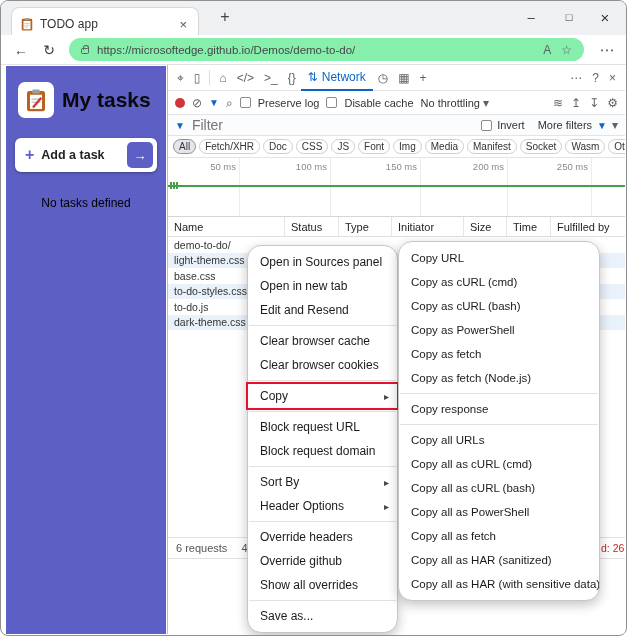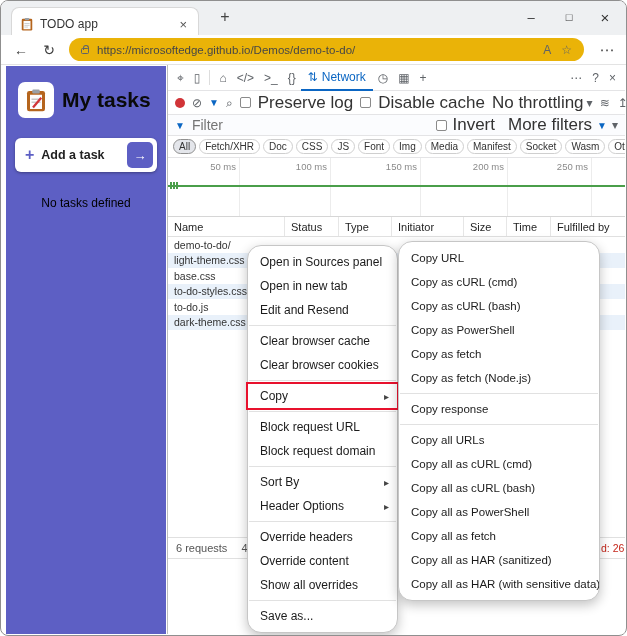--- a/index.html
+++ b/index.html
@@ -17,21 +17,21 @@
   .newtab { position: absolute; left: 212px; top: 7px; font-size: 16px; color: #444; width: 24px;
             height: 22px; text-align: center; }
   .wctl { position: absolute; top: 0; height: 32px; width: 38px; display: flex; align-items: center;
           justify-content: center; font-size: 13px; color: #333; }
   .wctl.min { right: 76px; } .wctl.max { right: 38px; font-size: 11px; } .wctl.cls { right: 2px; font-size: 15px; }
 
   
   .navbar { position: absolute; top: 34px; left: 0; right: 0; height: 30px; background: #fff;
             border-bottom: 1px solid #e3e3e3; display: flex; align-items: center; padding: 0 6px; }
   .nav-icon { width: 28px; text-align: center; color: #3b3b3b; font-size: 14px; }
-  .urlpill { flex: 1; height: 23px; margin: 0 10px 0 6px; background: #eab308; border-radius: 12px;
+  .urlpill { flex: 1; height: 23px; margin: 0 10px 0 6px; background: #86efac; border-radius: 12px;
              display: flex; align-items: center; padding: 0 12px; font-size: 11.5px; color: #3c4043; }
   .lock { position: relative; width: 8px; height: 6px; border: 1px solid #5f6368; border-radius: 1.5px;
           margin-top: 3px; flex: none; }
   .lock::before { content: ""; position: absolute; left: 1px; top: -4px; width: 4px; height: 4px;
           border: 1px solid #5f6368; border-bottom: none; border-radius: 3px 3px 0 0; }
   .url-text { flex: 1; margin-left: 8px; white-space: nowrap; overflow: hidden; color: #474747; }
   .pill-icon { color: #5f6368; font-size: 12px; margin-left: 10px; flex: none; }
   .more-icon { width: 26px; text-align: center; font-size: 15px; color: #444; }
 
   
@@ -59,21 +59,21 @@
                 border-bottom: 2px solid #0b66c3; font-size: 12px; }
   .dt-tab-net .dt-icon { color: #0b66c3; padding: 0 4px 0 0; }
   .dt-right { margin-left: auto; display: flex; align-items: center; }
 
   .dt-controls { position: absolute; top: 26px; left: 0; right: 0; height: 24px; border-bottom: 1px solid #e4e4e6;
                  display: flex; align-items: center; padding: 0 7px; gap: 7px; }
   .rec-dot { width: 10px; height: 10px; border-radius: 50%; background: #d13438; flex: none; }
   .ctl-icon { font-size: 12px; color: #5f6368; flex: none; }
   .filter-active { color: #0b66c3; font-size: 10px; }
   .cb { width: 11px; height: 11px; border: 1px solid #8a8a8a; border-radius: 2px; background: #fff; flex: none; }
-  .ctl-label { font-size: 17px; color: #333; white-space: nowrap; }
+  .ctl-label { font-size: 11px; color: #333; white-space: nowrap; }
   .throttle { display: flex; align-items: center; gap: 3px; white-space: nowrap; }
   .ctl-right { margin-left: auto; display: flex; align-items: center; gap: 8px; }
 
   .dt-filterbar { position: absolute; top: 50px; left: 0; right: 0; height: 21px; border-bottom: 1px solid #e4e4e6;
                   display: flex; align-items: center; padding: 0 7px; background: #fbfcfe; }
   .filter-input { border: none; background: transparent; outline: none; font-size: 14px; color: #333;
                   width: 110px; margin-left: 5px; font-family: "Liberation Sans", sans-serif; }
   .fb-right { margin-left: auto; display: flex; align-items: center; gap: 5px; white-space: nowrap; padding-left: 18px; }
 
   .dt-pills { position: absolute; top: 71px; left: 0; right: 0; height: 22px; display: flex; align-items: center;
@@ -343,21 +343,21 @@
     </div>
     <div class="mi">
       <span class="lbl">Header Options</span>
       <span class="arr">▸</span>
     </div>
     <div class="msep"></div>
     <div class="mi">
         <span class="lbl">Override headers</span>
       </div>
     <div class="mi">
-        <span class="lbl">Override content</span>
+        <span class="lbl">Override github</span>
       </div>
     <div class="mi">
         <span class="lbl">Show all overrides</span>
       </div>
     <div class="msep"></div>
     <div class="mi">
         <span class="lbl">Save as...</span>
       </div>
   </div>
 

